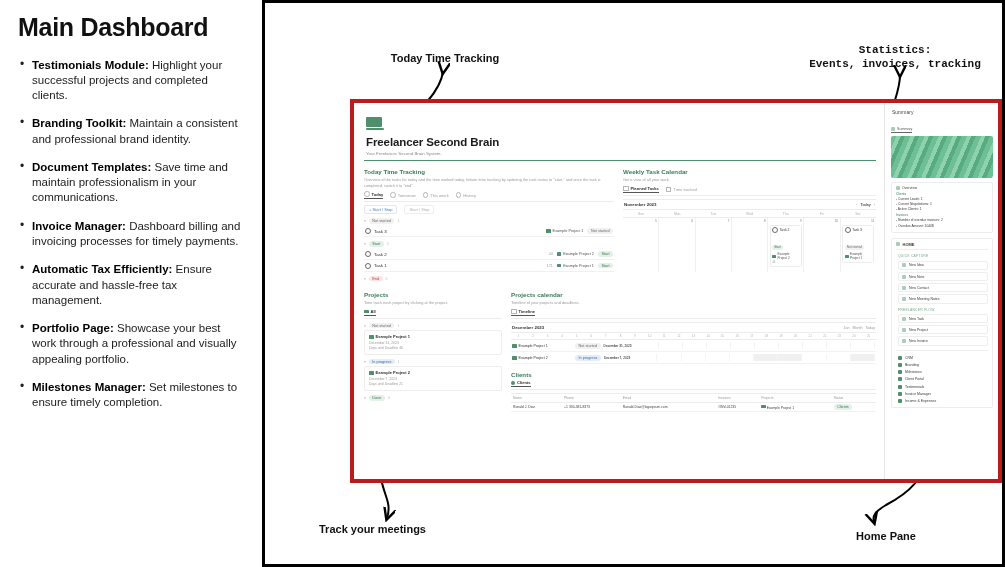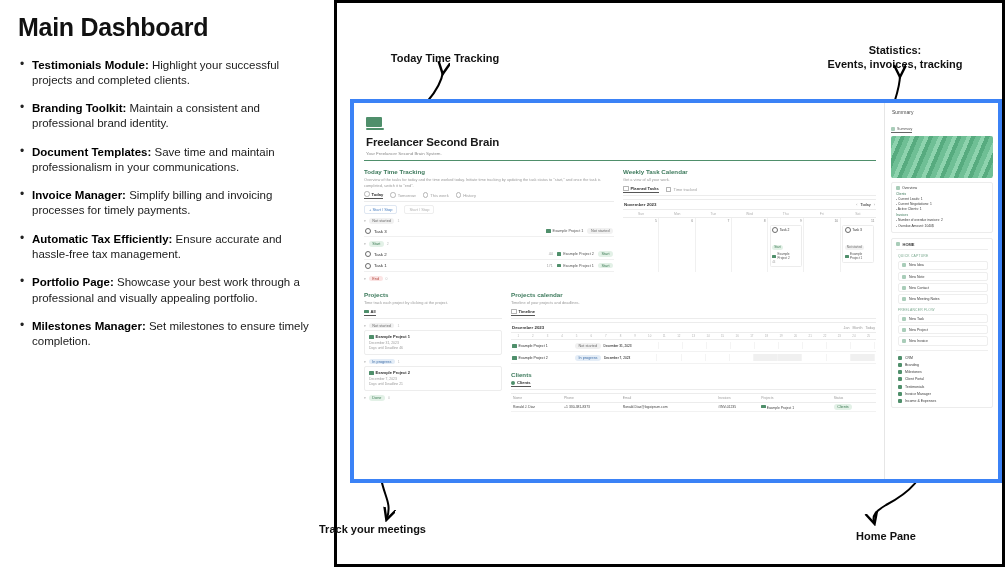--- a/index.html
+++ b/index.html
@@ -7,21 +7,21 @@
     width:1005px;height:567px;
     background:#ffffff;
     font-family:"Liberation Sans", sans-serif;
     overflow:hidden;
     position:relative;
   }
   .page{position:absolute;inset:0;background:#fff;}
 
   
   .left-panel{
-    position:absolute;left:0;top:0;width:337px;height:567px;
+    position:absolute;left:0;top:0;width:265px;height:567px;
     border-right:3px solid #000;
     box-sizing:border-box;
     padding:14px 16px 10px 18px;
     background:#fff;
   }
   .panel-title{
     font-size:25px;font-weight:bold;color:#111;
     letter-spacing:-0.3px;margin:0 0 16px 0;line-height:1.1;
   }
   .feat-list{list-style:none;margin:0;padding:0;}
@@ -36,29 +36,29 @@
 
   
   .slide-border-top{position:absolute;left:0;top:0;width:1005px;height:3px;background:#000;}
   .slide-border-bottom{position:absolute;left:0;top:564px;width:1005px;height:3px;background:#000;}
   .slide-border-left{position:absolute;left:0;top:0;width:3px;height:567px;background:#000;}
   .slide-border-right{position:absolute;left:1002px;top:0;width:3px;height:567px;background:#000;}
 
   
   .anno{position:absolute;font-size:11px;font-weight:bold;color:#111;text-align:center;line-height:1.25;}
   .anno-tt{left:360px;top:52px;width:170px;}
-  .anno-stats{left:790px;top:44px;width:210px;}
+  .anno-stats{left:790px;top:44px;width:210px;font-family:Liberation Mono, monospace;}
   .anno-meet{left:290px;top:523px;width:165px;}
   .anno-home{left:806px;top:530px;width:160px;}
   .arrow-svg{position:absolute;left:0;top:0;width:1005px;height:567px;pointer-events:none;}
 
   
   .shot{
     position:absolute;left:350px;top:99px;width:652px;height:384px;
-    border:4px solid #3b82f6;box-sizing:border-box;background:#fff;
+    border:4px solid #b91c1c;box-sizing:border-box;background:#fff;
     overflow:hidden;
   }
   .shot-inner{position:absolute;inset:0;display:flex;}
   .shot-main{flex:1;position:relative;padding:10px 8px 0 10px;overflow:hidden;}
   .shot-side{
     width:114px;border-left:1px solid #e6e6e6;background:#fff;
     padding:4px 5px 0 6px;box-sizing:border-box;position:relative;overflow:hidden;
   }
 
   
@@ -181,21 +181,21 @@
   <div class="slide-border-bottom"></div>
   <div class="slide-border-left"></div>
   <div class="slide-border-right"></div>
 
   <div class="left-panel">
     <h1 class="panel-title">Main Dashboard</h1>
     <ul class="feat-list" id="feature-list">
         <li class="feat-item"><b>Testimonials Module:</b><span> Highlight your successful projects and completed clients.</span></li>
         <li class="feat-item"><b>Branding Toolkit:</b><span> Maintain a consistent and professional brand identity.</span></li>
         <li class="feat-item"><b>Document Templates:</b><span> Save time and maintain professionalism in your communications.</span></li>
-        <li class="feat-item"><b>Invoice Manager:</b><span> Simplify billing and invoicing processes for timely payments.</span></li>
+        <li class="feat-item"><b>Invoice Manager:</b><span> Dashboard billing and invoicing processes for timely payments.</span></li>
         <li class="feat-item"><b>Automatic Tax Efficiently:</b><span> Ensure accurate and hassle-free tax management.</span></li>
         <li class="feat-item"><b>Portfolio Page:</b><span> Showcase your best work through a professional and visually appealing portfolio.</span></li>
         <li class="feat-item"><b>Milestones Manager:</b><span> Set milestones to ensure timely completion.</span></li>
       </ul>
   </div>
 
   <div class="anno anno-tt">Today Time Tracking</div>
   <div class="anno anno-stats">
     <div>Statistics:</div>
     <div>Events, invoices, tracking</div>

